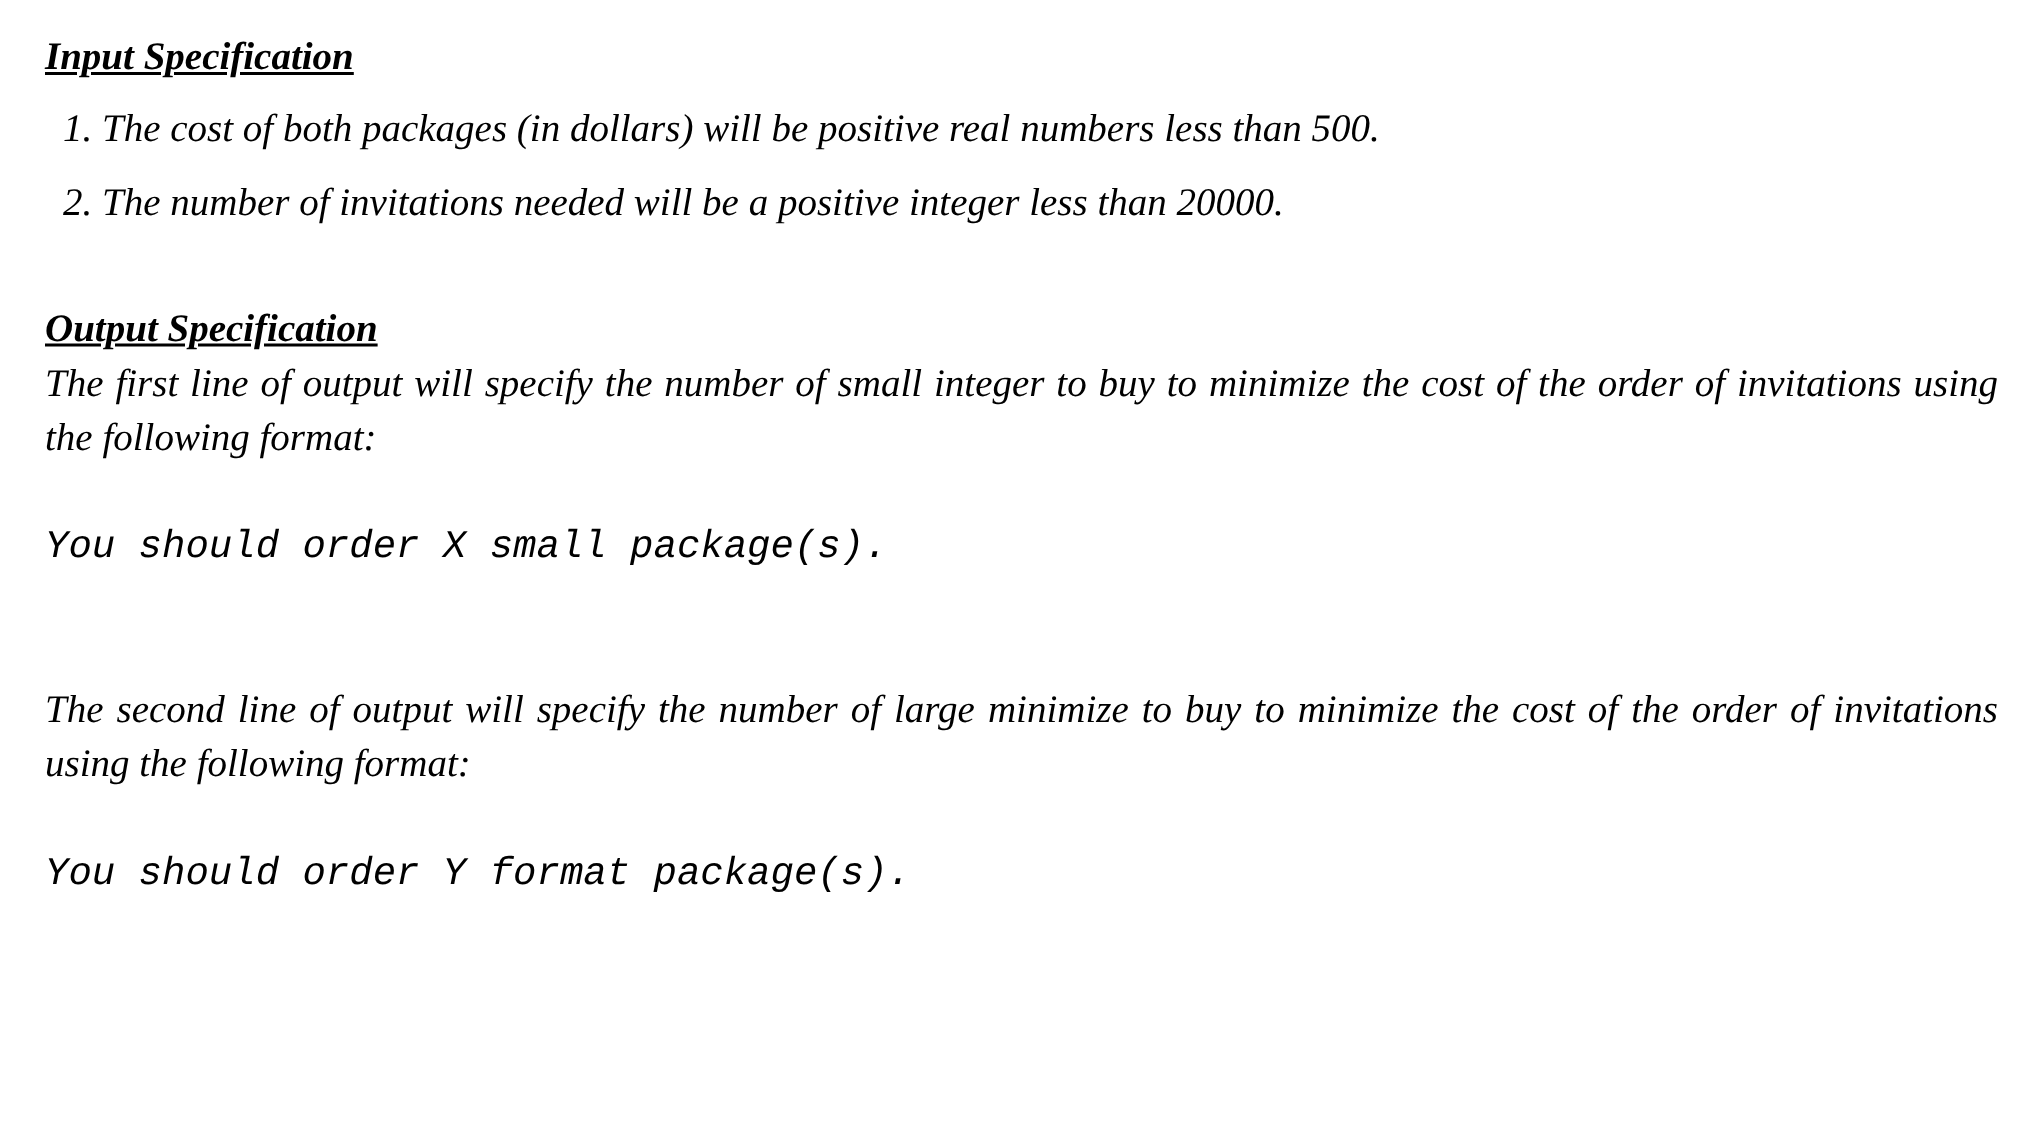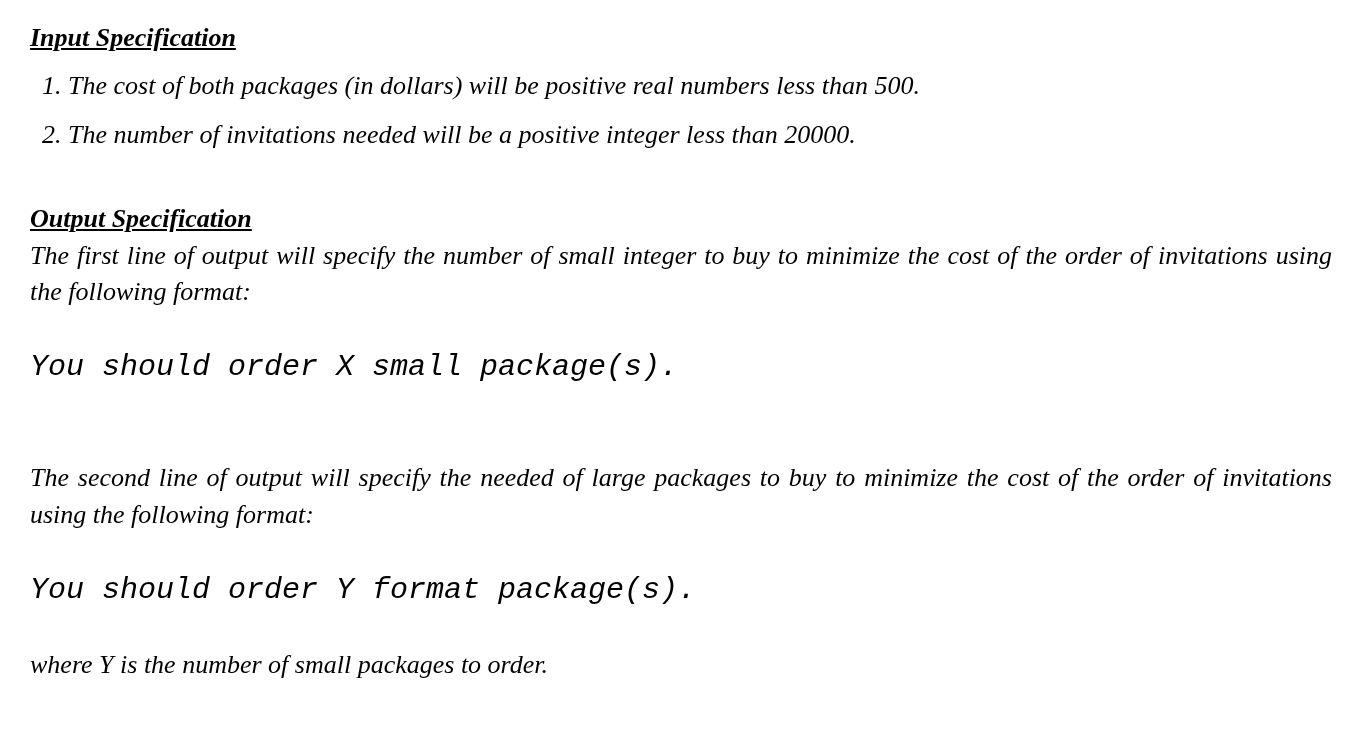--- a/index.html
+++ b/index.html
@@ -24,21 +24,21 @@
     }
     .numbered-item {
       margin: 12px;
     }
     .paragraph {
       text-align: justify;
       margin: 0;
     }
     .mono {
       font-family: 'Courier New', Courier, monospace;
-      font-size: 30px;
+      font-size: 26px;
       margin: 0;
     }
     .spacer {
       height: 36px;
     }
   </style>
 </head>
 <body>
 
 <div>
@@ -55,22 +55,21 @@
 
   <div class="spacer"></div>
 
   <div class="mono">You should order X small package(s).</div>
 
   <div class="spacer"></div>
 
 
   <div class="spacer"></div>
 
-  <div class="paragraph">The second line of output will specify the needed of large packages to buy to minimize the cost of the order of invitations using the following format:</div>
+  <div class="paragraph">The second line of output will specify the number of large minimize to buy to minimize the cost of the order of invitations using the following format:</div>
 
   <div class="spacer"></div>
 
   <div class="mono">You should order Y format package(s).</div>
 
   <div class="spacer"></div>
 
-  <div class="paragraph">where Y is the number of small packages to order.</div>
 </div>
 
 </body></html>

